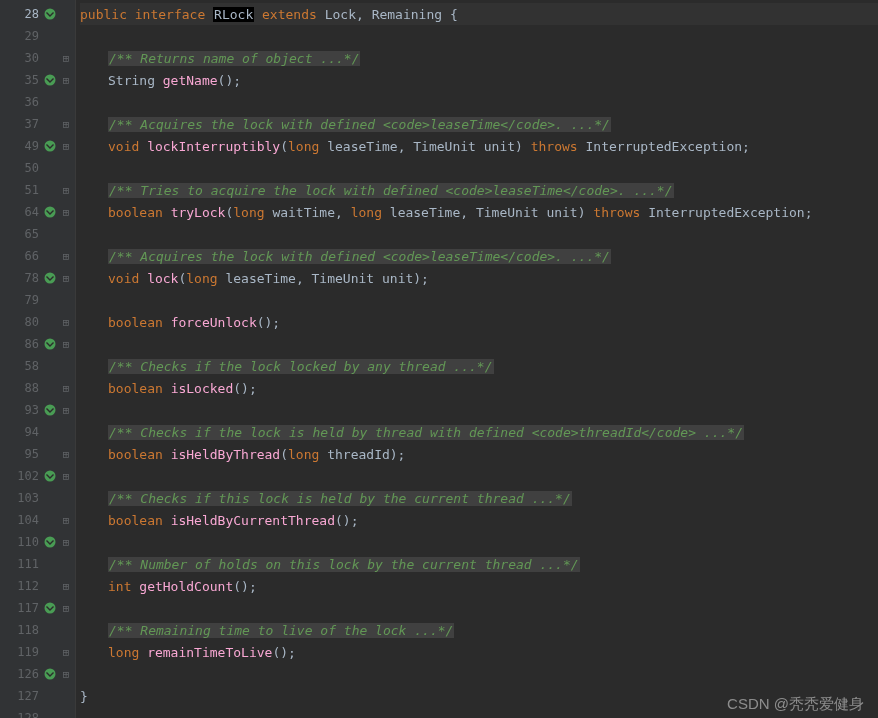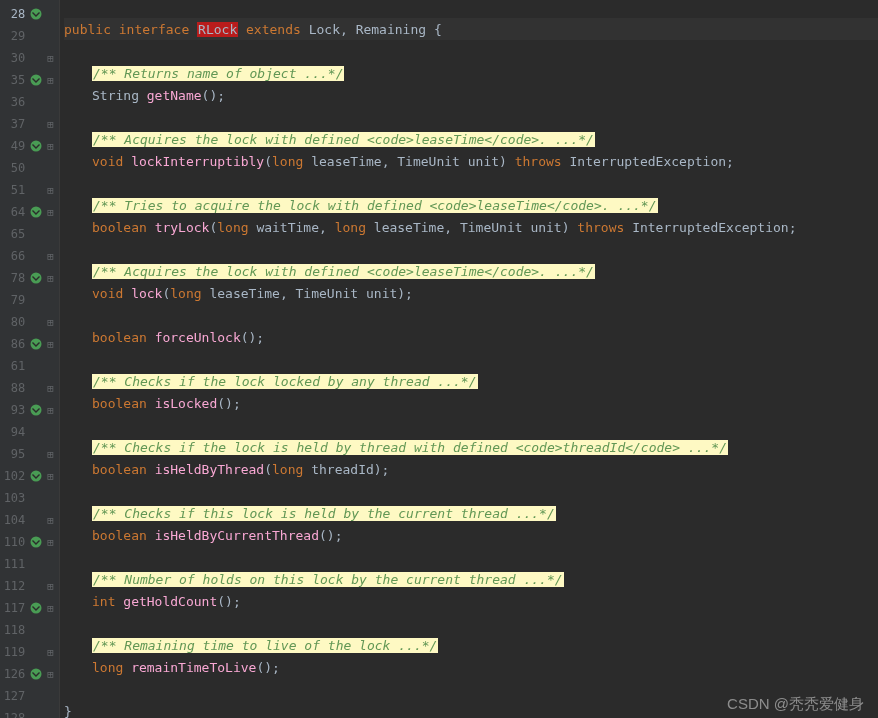--- a/index.html
+++ b/index.html
@@ -9,21 +9,21 @@
   font-size:13px;
   color:#a9b7c6;
   width:878px;
   height:718px;
   overflow:hidden;
   position:relative;
 }
 .editor { display:flex; height:100%; }
 .gutter {
   background:#313335;
-  width:60px;
+  width:76px;
   flex-shrink:0;
   border-right:1px solid #3a3a3a;
   padding-top:3px;
 }
 .gline {
   height:22px;
   display:flex;
   align-items:center;
   justify-content:flex-end;
   padding-right:4px;
@@ -31,37 +31,37 @@
 }
 .lnum { color:#606366; font-size:12px; width:28px; text-align:right; }
 .lnum.hl { color:#a9b7c6; }
 .mark { width:14px; height:14px; display:flex; align-items:center; justify-content:center; }
 .ov { width:12px; height:12px; }
 .ov circle { fill:#499C54; }
 .ov path { stroke:#2b2b2b; stroke-width:1.4; fill:none; }
 .fold { width:10px; color:#606366; font-size:11px; text-align:center; }
 .code {
   flex:1;
-  padding-top:18px;
+  padding-top:3px;
   padding-left:4px;
   overflow:hidden;
 }
 .cline {
   height:22px;
   display:flex;
   align-items:center;
   white-space:pre;
 }
 .i1 { padding-left:28px; }
 .kw { color:#cc7832; }
 .fn { color:#f9a8d4; }
 .ty { color:#a9b7c6; }
-.doc { color:#629755; font-style:italic; background:#fef9c3; padding:0 1px; }
+.doc { color:#629755; font-style:italic; background:#404040; padding:0 1px; }
 .pn { color:#a9b7c6; }
-.hlbg { background:#b91c1c; padding:0 1px; }
+.hlbg { background:#000000; padding:0 1px; }
 .caret { border-left:1px solid #bbb; margin-left:-1px; }
 .firstline { background:#323232; }
 .watermark {
   position:absolute;
   bottom:4px;
   right:14px;
   color:#dcdcdc;
   opacity:.55;
   font-family:sans-serif;
   font-size:15px;
@@ -177,21 +177,21 @@
         <span class="lnum">86</span>
         <span class="mark">
           <svg class="ov" viewBox="0 0 12 12">
             <circle cx="6" cy="6" r="5.5"></circle>
             <path d="M2.5 4.5 L6 8 L9.5 4.5"></path>
           </svg>
         </span>
         <span class="fold">⊞</span>
       </div>
       <div class="gline">
-        <span class="lnum">61</span>
+        <span class="lnum">58</span>
         <span class="mark"></span>
         <span class="fold"></span>
       </div>
       <div class="gline">
         <span class="lnum">88</span>
         <span class="mark"></span>
         <span class="fold">⊞</span>
       </div>
       <div class="gline">
         <span class="lnum">93</span>

